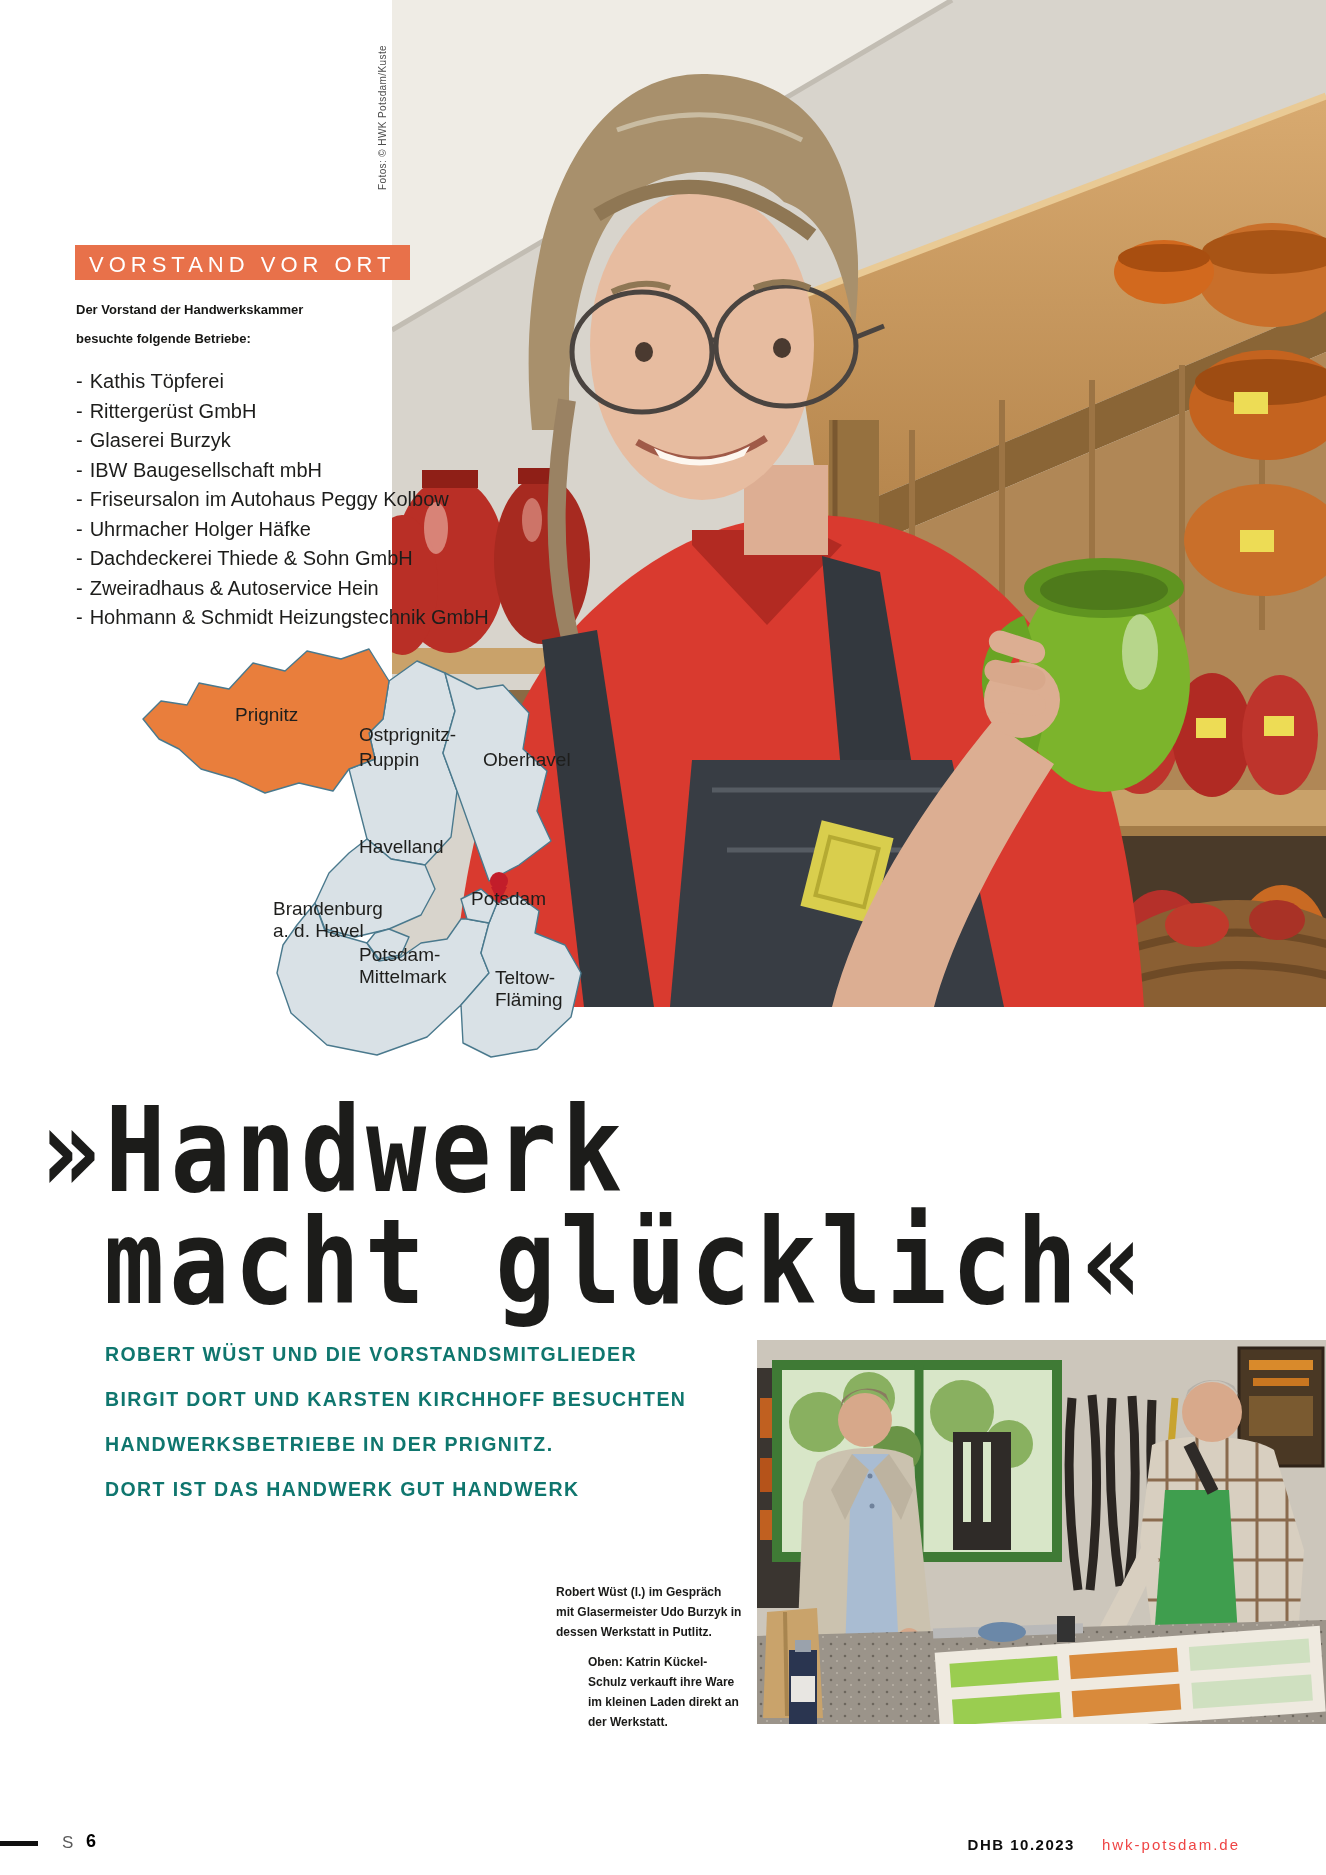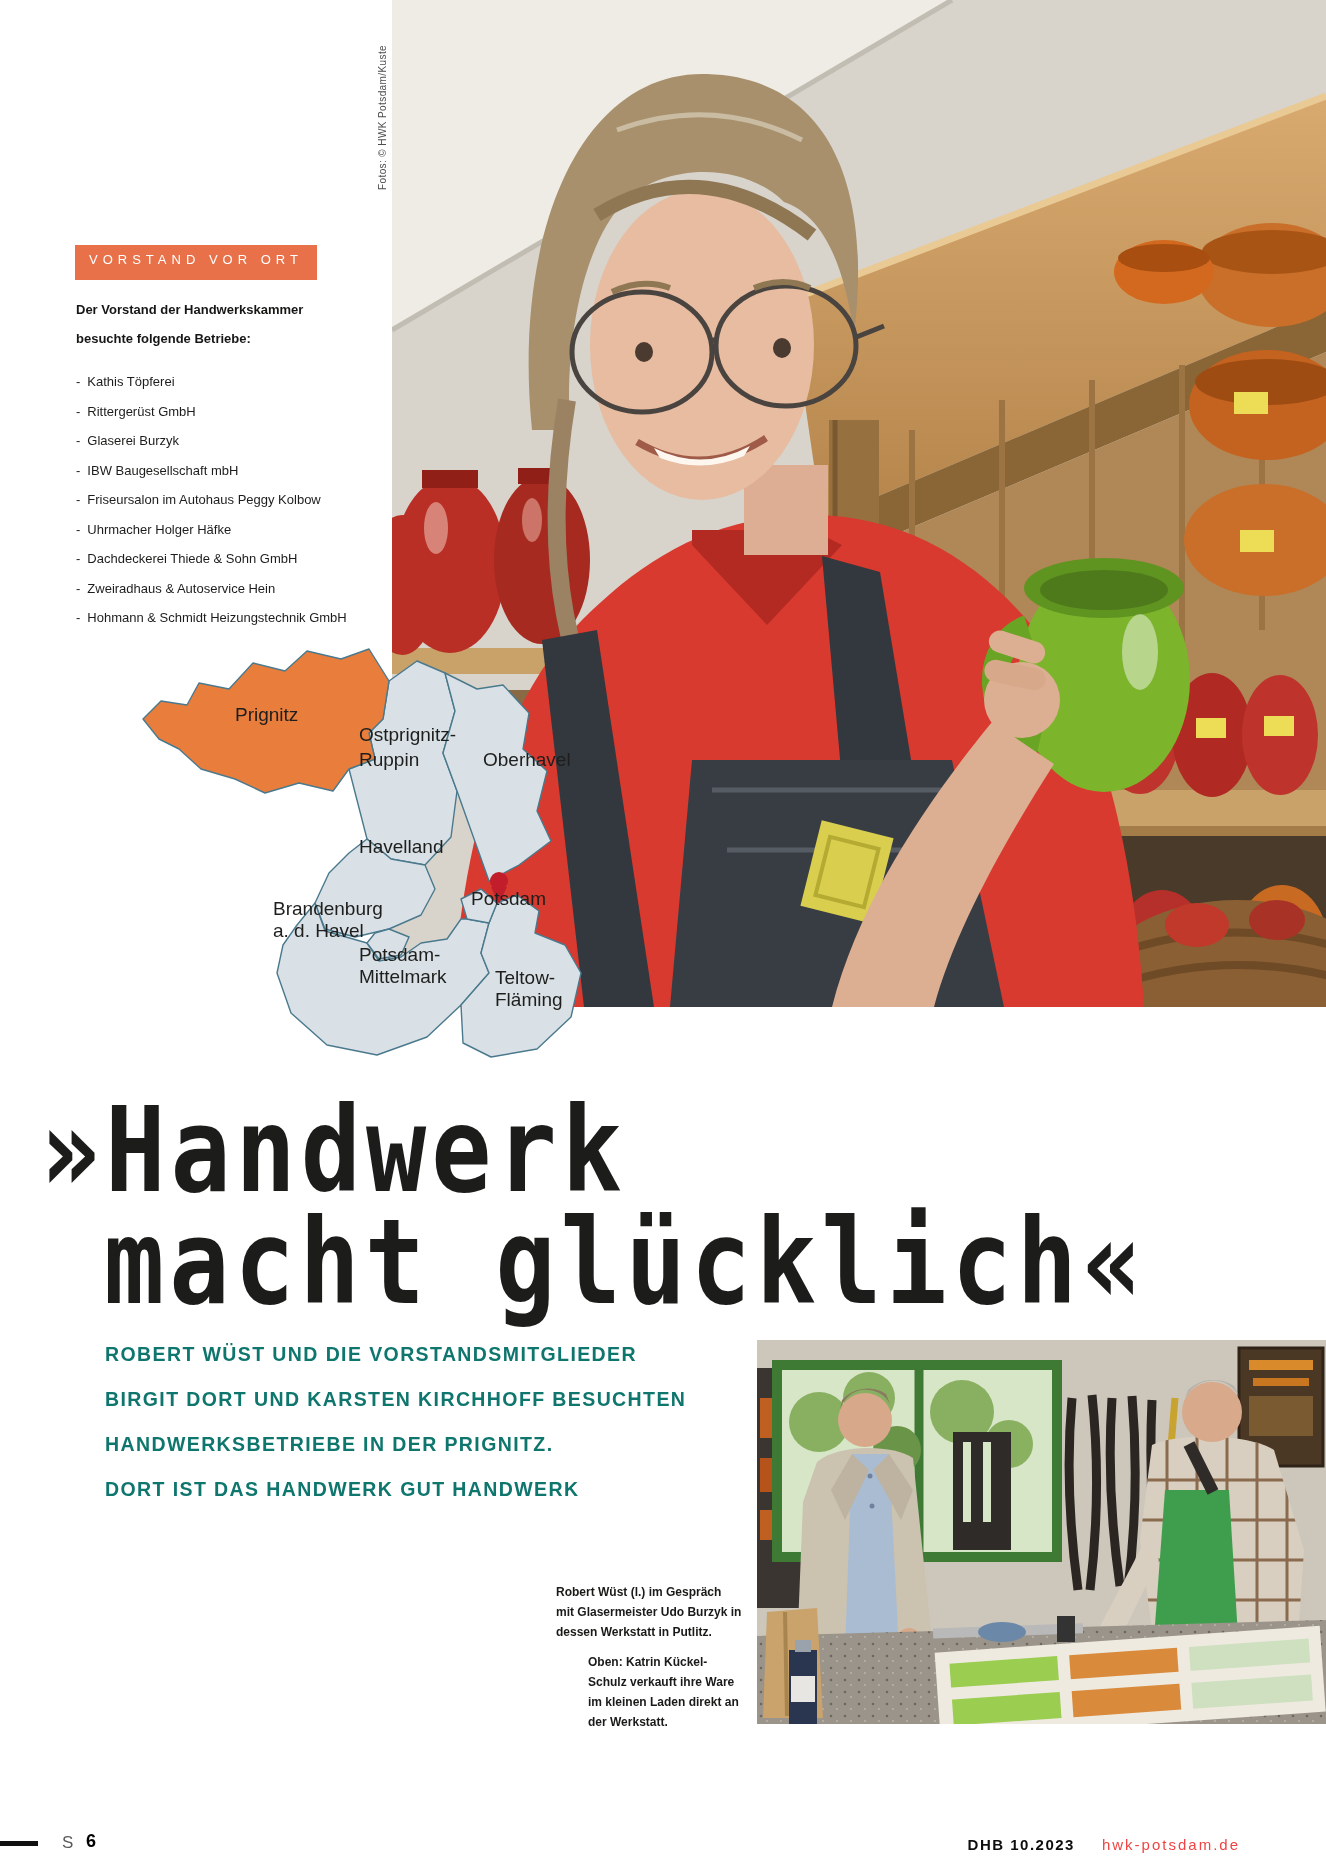--- a/index.html
+++ b/index.html
@@ -15,30 +15,30 @@
     transform:rotate(-90deg); transform-origin:0 0;
     font-size:10px; letter-spacing:0.4px; color:#4c4c4c; white-space:nowrap;
   }
   
   .top-photo { position:absolute; left:392px; top:0; width:934px; height:1007px; }
   .bottom-photo { position:absolute; left:757px; top:1340px; width:569px; height:384px; }
   .top-photo svg, .bottom-photo svg, .map svg { display:block; width:100%; height:100%; }
   
   .badge {
     position:absolute; left:75px; top:245px; height:35px;
-    background:#E8714A; color:#ffffff; font-size:13px; letter-spacing:5px;
+    background:#E8714A; color:#ffffff; font-size:22px; letter-spacing:5px;
     padding:7px 14px 0 14px; white-space:nowrap;
   }
   .intro {
     position:absolute; left:76px; top:295px;
     font-size:13px; font-weight:bold; line-height:29px; color:#161614;
   }
   .biz-list {
     position:absolute; left:76px; top:367px; list-style:none;
-    font-size:13px; line-height:29.5px; color:#1d1d1b;
+    font-size:20px; line-height:29.5px; color:#1d1d1b;
   }
   .biz-list .dash { margin-right:7px; }
   
   .map { position:absolute; left:137px; top:643px; width:460px; height:425px; }
   .map text { font-family:"Liberation Sans", sans-serif; font-size:19px; fill:#1e1e1c; }
   
   .headline {
     position:absolute; left:40px; top:1094px;
     font-family:"DejaVu Sans Mono", monospace; font-weight:bold;
     font-size:100px; line-height:0.95; letter-spacing:5px; color:#1c1c1a;

